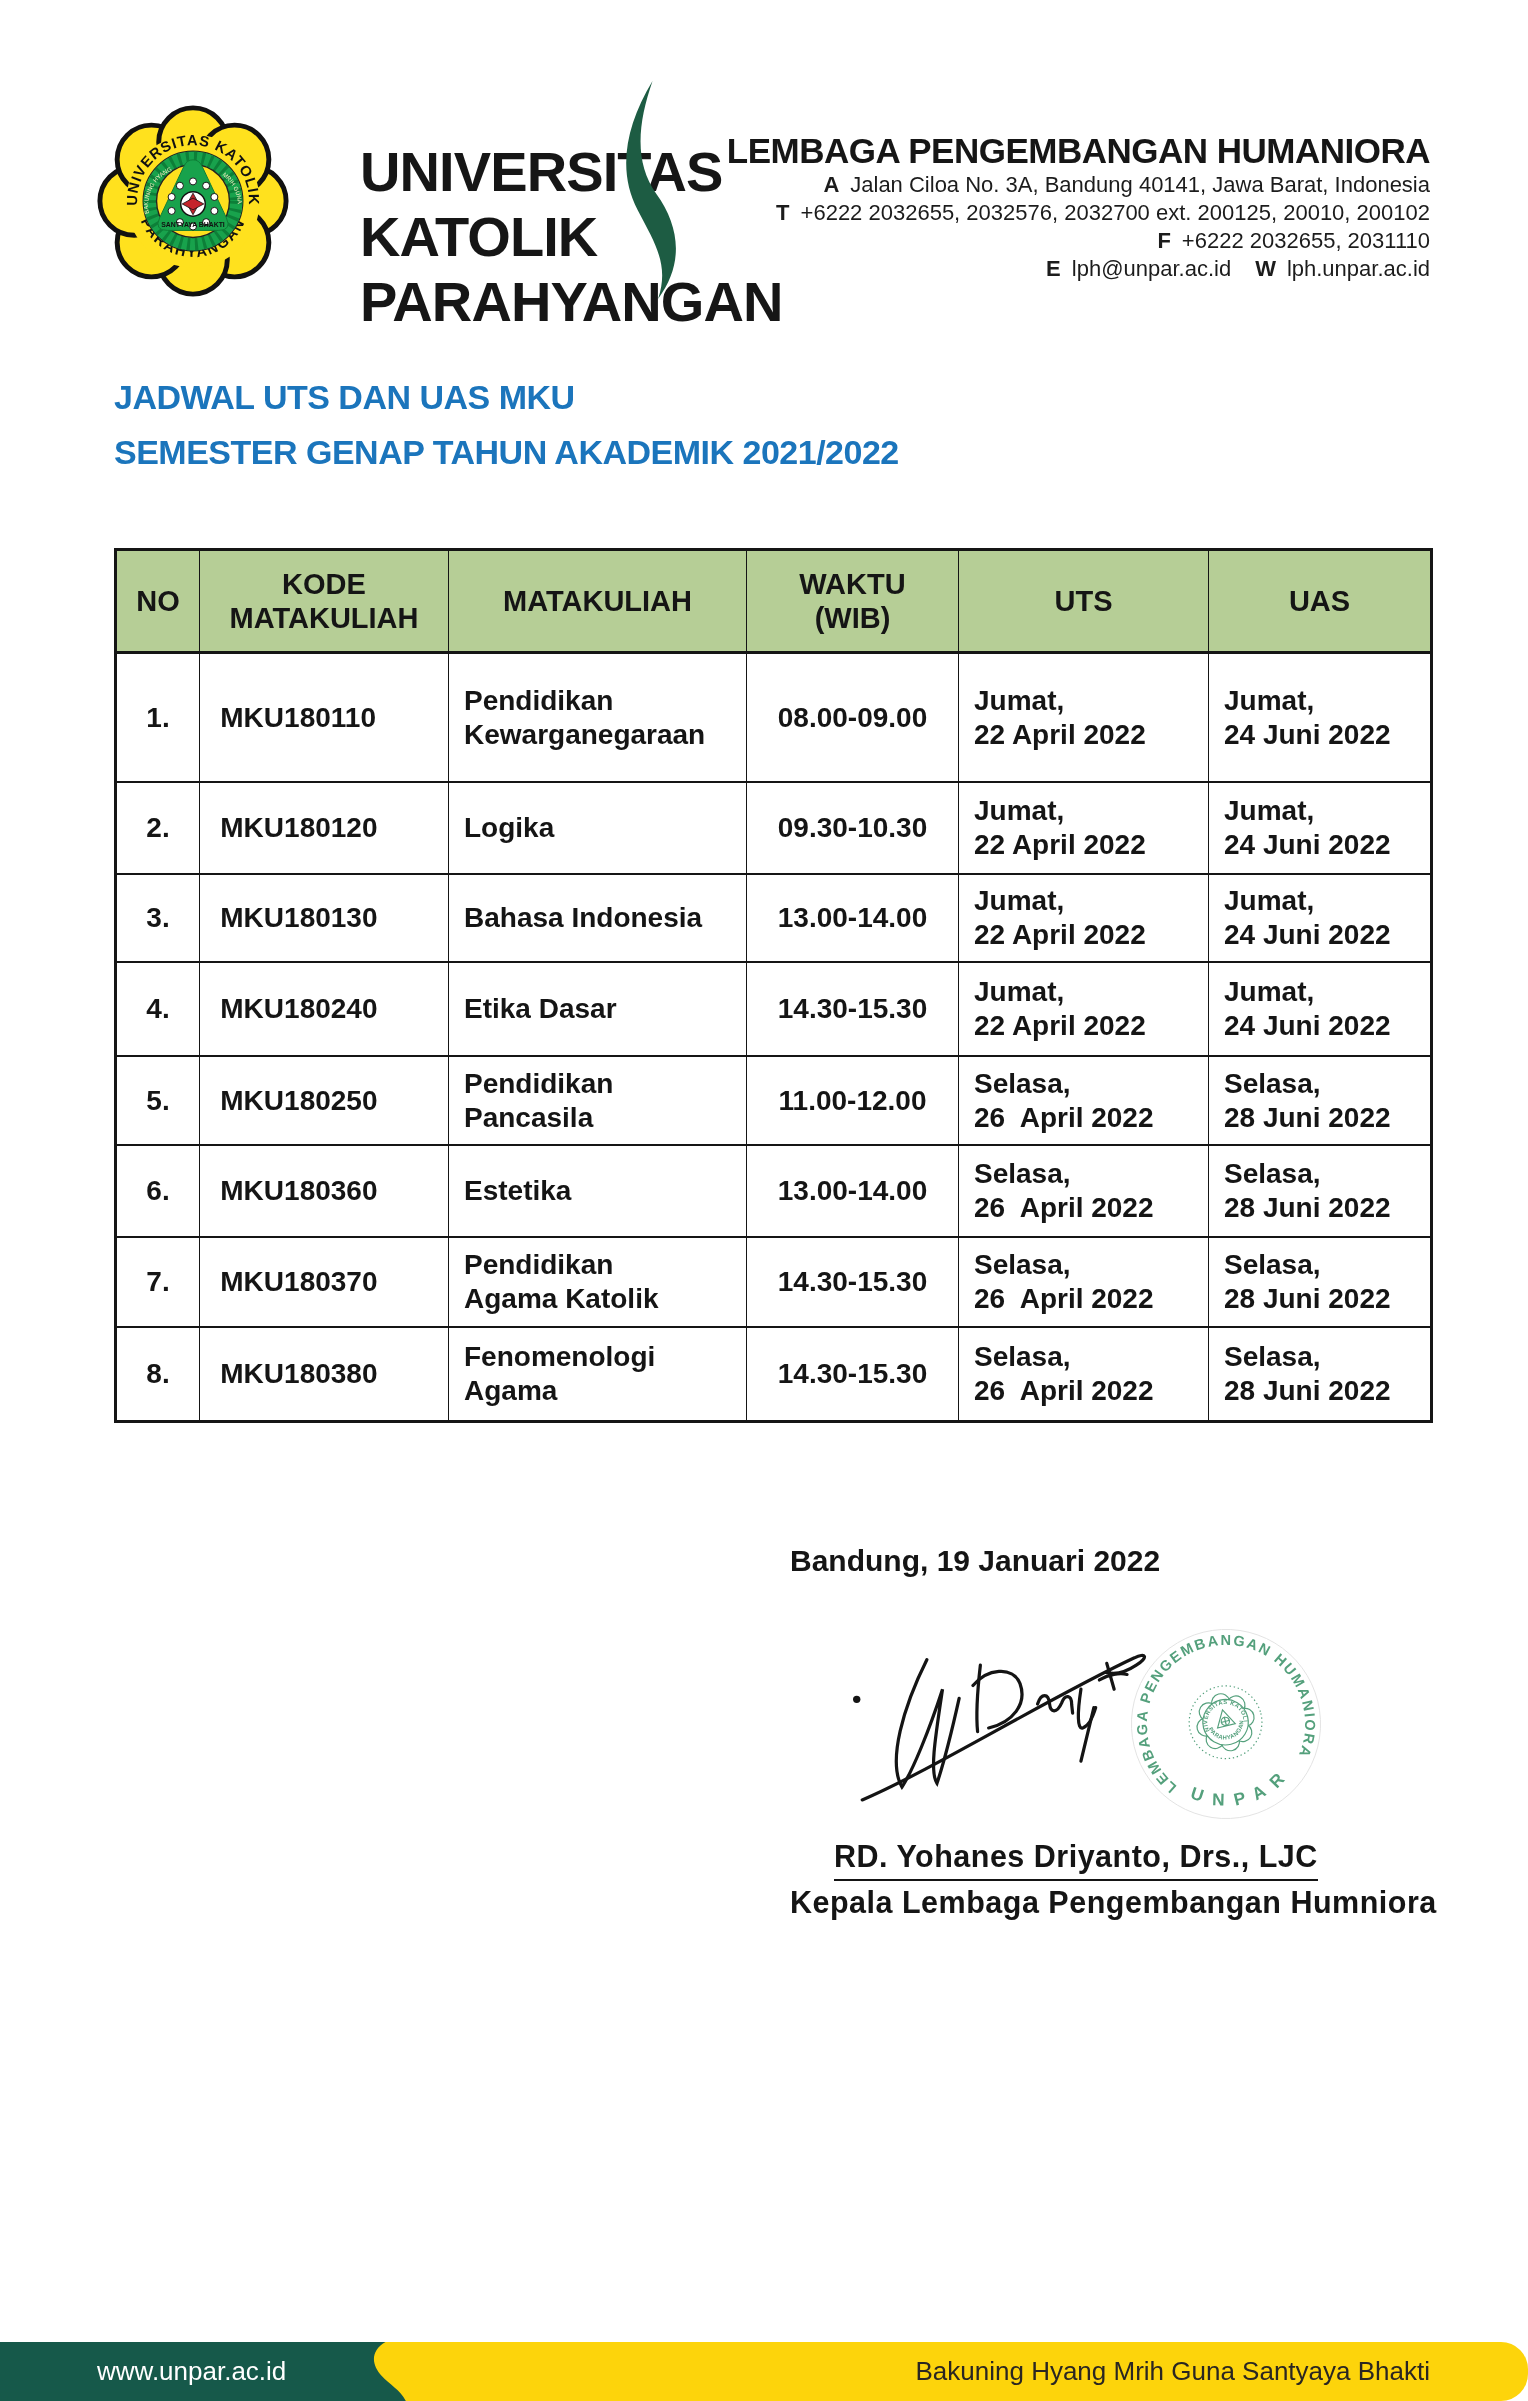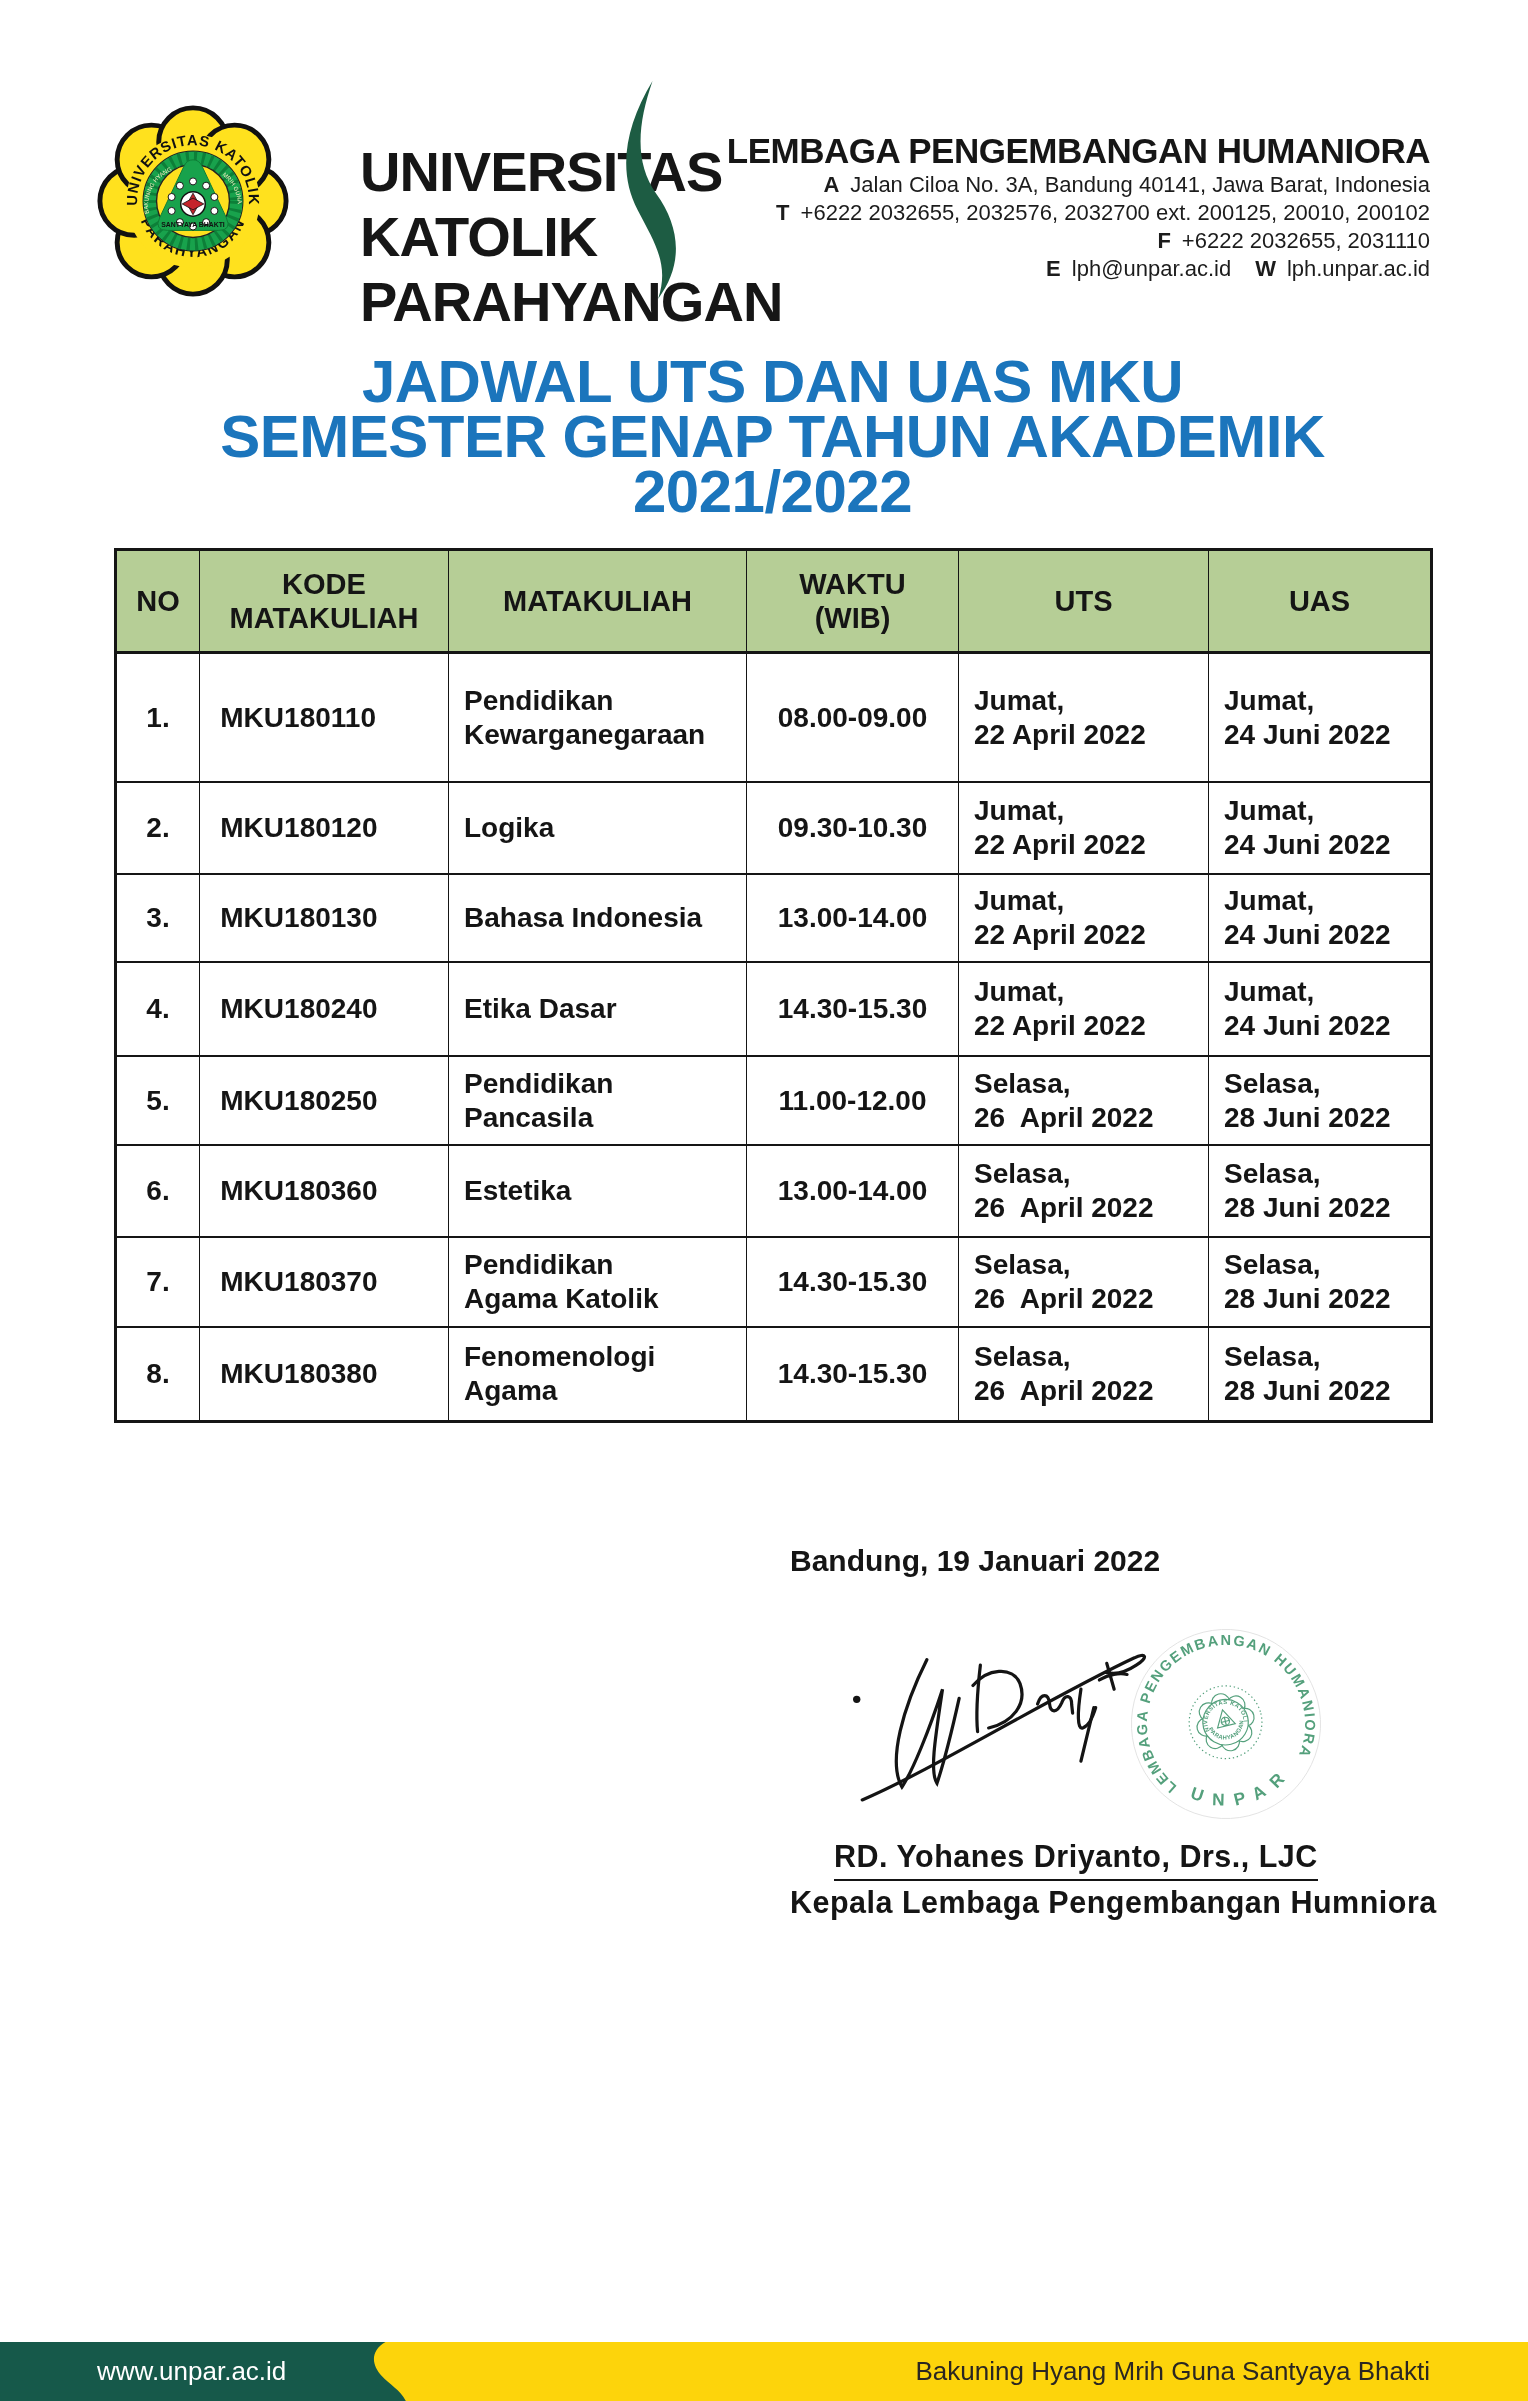--- a/index.html
+++ b/index.html
@@ -17,23 +17,23 @@
     white-space:pre-wrap; color:#161616;margin-left:44px;
   }
   #swoosh { position:absolute; left:599px; top:79px; width:120px; height:222px; }
   #org-block { position:absolute; right:98px; top:131px; width:721px; text-align:right; }
   #org-name { font-size:35px; font-weight:700; letter-spacing:-0.5px; color:#161616; }
   .contact-line { font-size:22px; line-height:28px; color:#1c1c1c; margin-top:0; }
   .contact-line .lbl { font-weight:700; margin-right:11px; }
   .contact-line .lbl2 { font-weight:700; margin-left:24px; margin-right:11px; }
   
   #doc-title {
-    position:absolute; left:114px; top:354px; width:1317px;
-    text-align:center; color:#1b75bc; font-weight:700;
-    font-size:60px; line-height:55px; letter-spacing:-0.5px;
+    position:absolute; left:114px; top:370px; width:1317px;
+    color:#1b75bc; font-weight:700;
+    font-size:34px; line-height:55px; letter-spacing:-0.5px;
   }
   
   #tbl {
     position:absolute; left:114px; top:548px; width:1319px;
     display:grid;
     grid-template-columns: 83px 249px 298px 212px 250px 1fr;
     grid-template-rows: 103px 129px 92px 88px 94px 89px 92px 90px 92px;
     border:3.7px solid #151515; background:#fff;
     font-size:28px; line-height:34px; font-weight:700;
   }
@@ -56,20 +56,21 @@
   #stamp { position:absolute; left:1126px; top:1624px; width:200px; height:200px; }
   #sig-name {
     position:absolute; left:790px; top:1839px; font-size:30.5px; font-weight:700;
     letter-spacing:0.5px; border-bottom:2.8px solid #151515; padding-bottom:4.6px;margin-left:44px;
   }
   #sig-role { position:absolutE; position:absolute; left:790px; top:1885px; font-size:30.5px; font-weight:700; letter-spacing:0.5px; }
   
   #footer {
     position:absolute; left:0; top:2342px; width:1528px; height:59px;
     background:#fdd40b;
+    border-radius:27px;
   }
   #footer-green { position:absolute; left:0; top:0; width:416px; height:59px; }
   #footer-site {
     position:absolute; left:97px; top:0; height:59px; display:flex; align-items:center;
     color:#ffffff; font-size:26px;
   }
   #footer-motto {
     position:absolute; right:98px; top:0; height:59px; display:flex; align-items:center;
     color:#2a2622; font-size:26px;margin-left:16px;
   }

